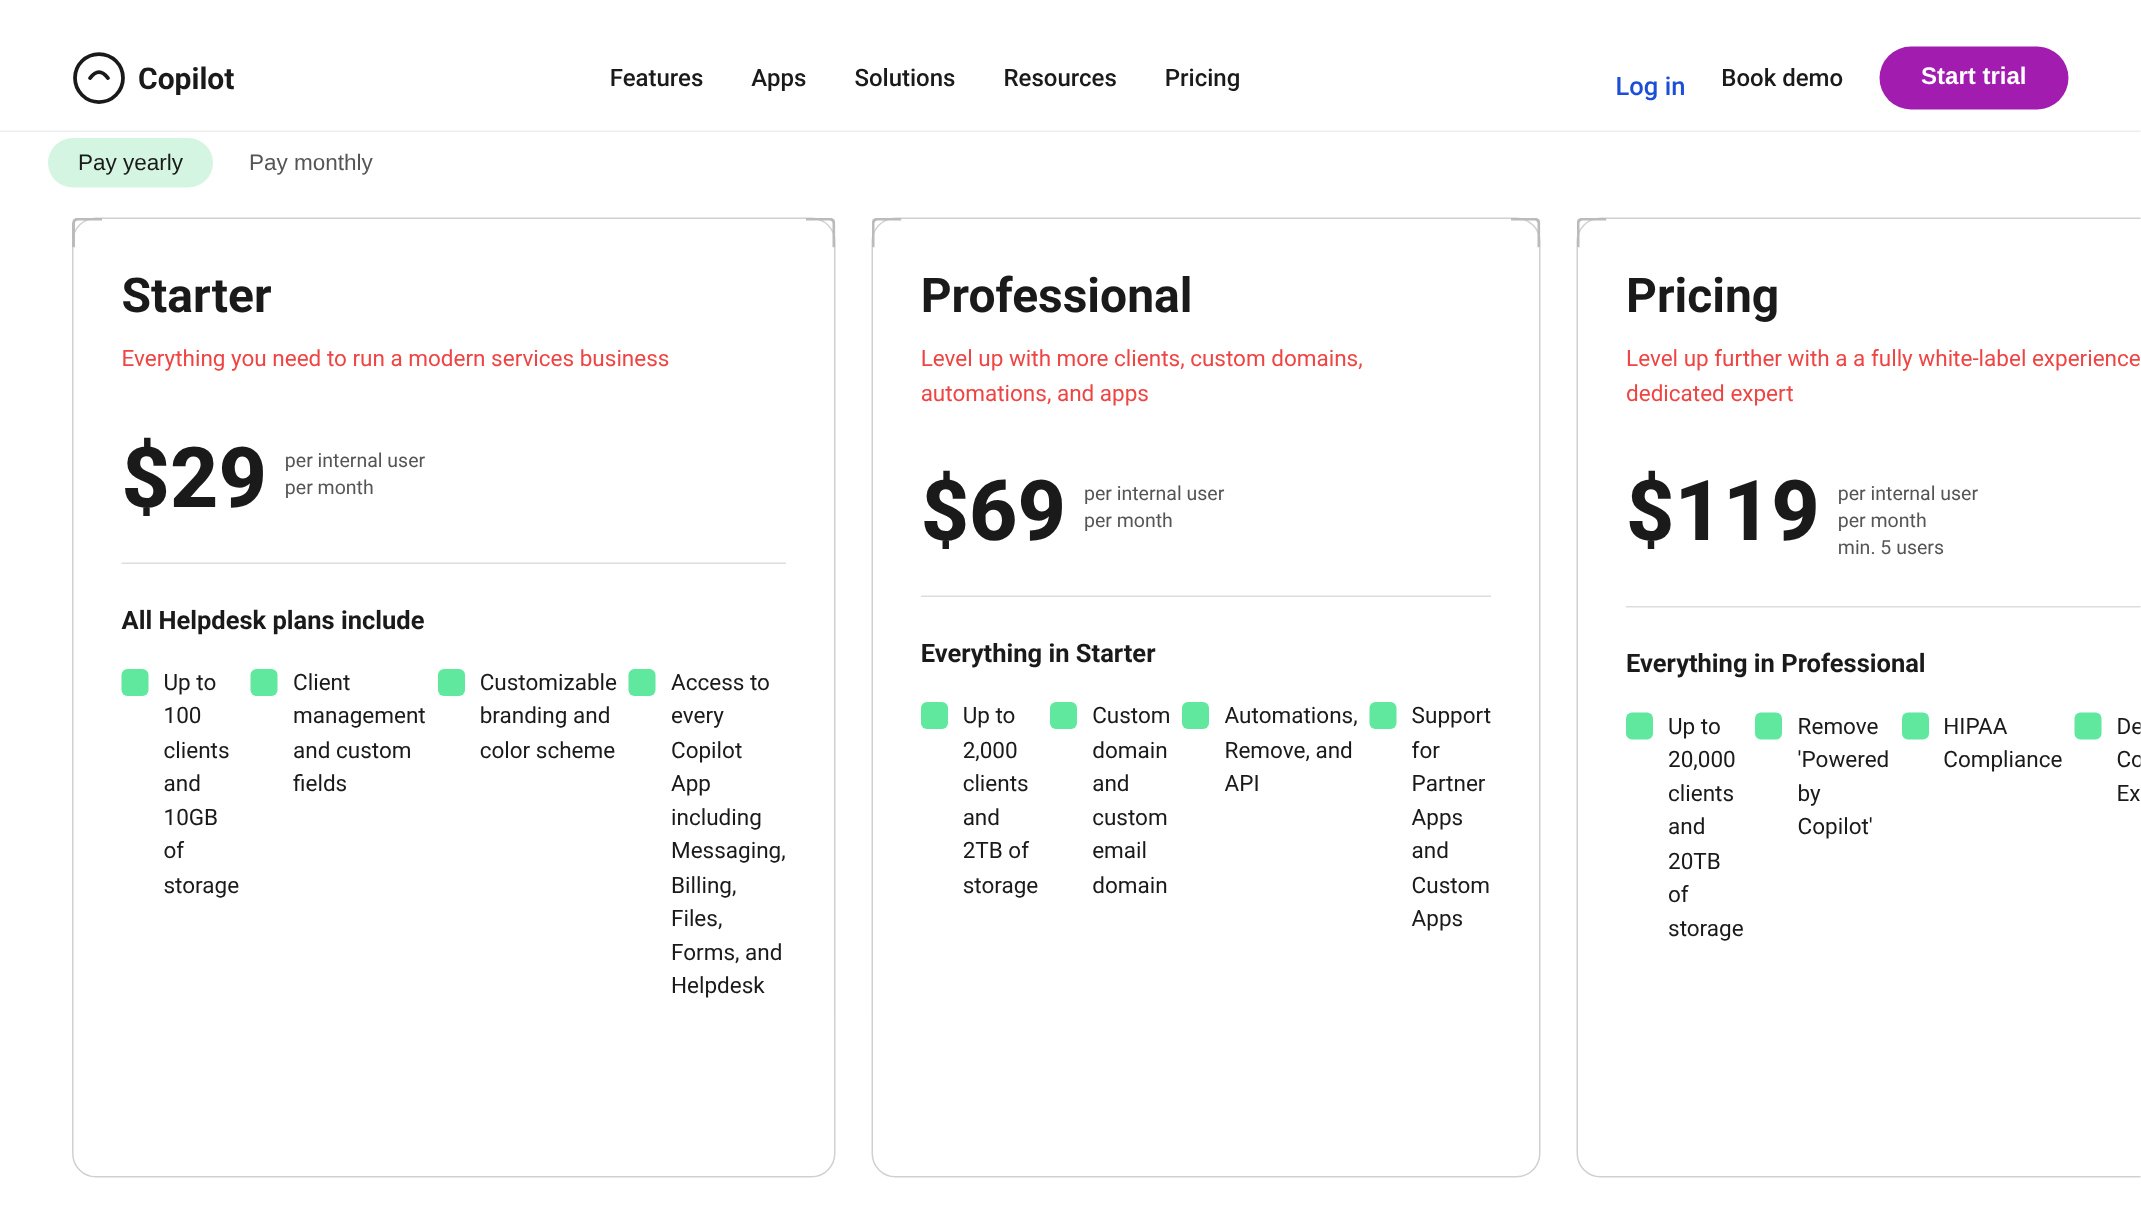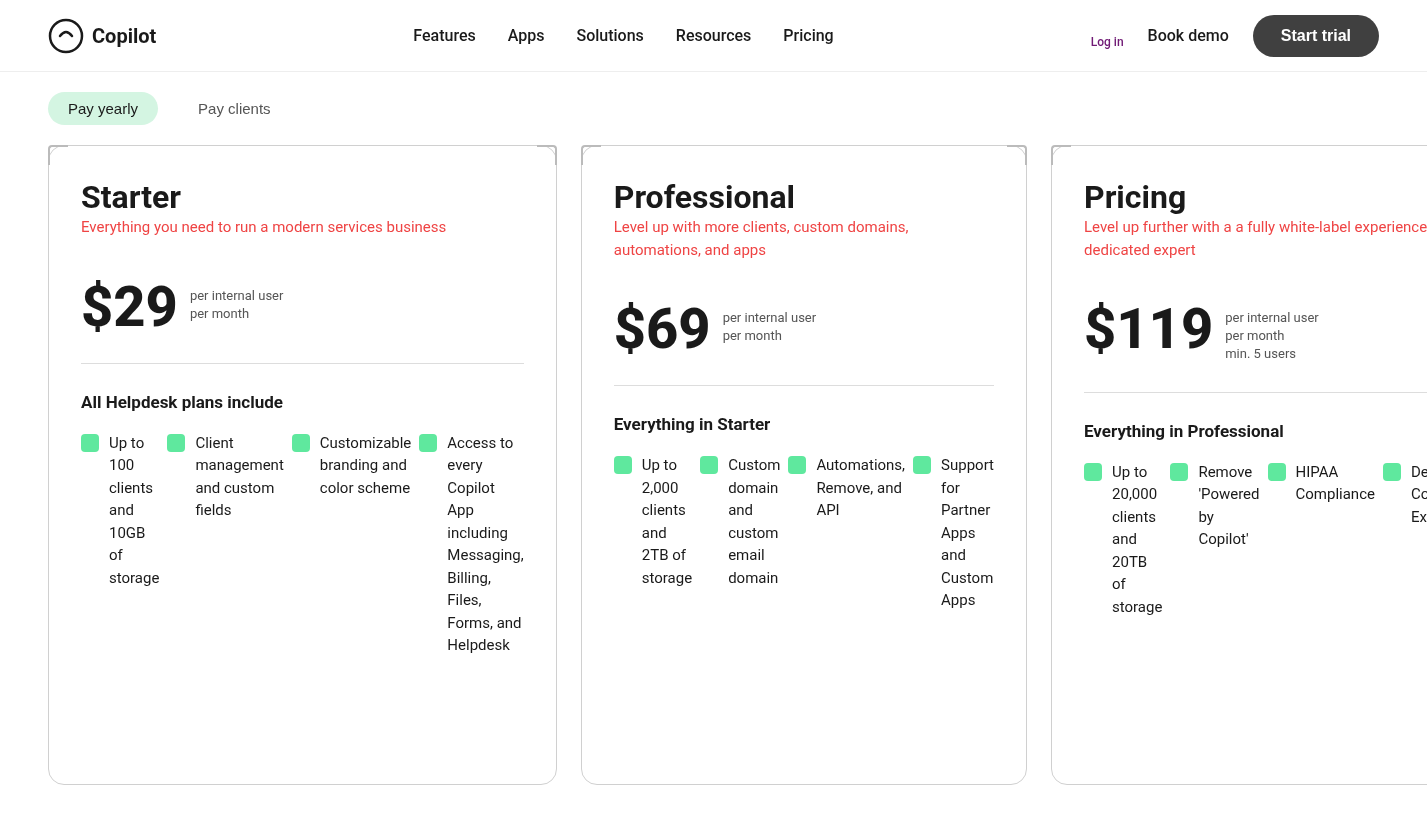--- a/index.html
+++ b/index.html
@@ -2,43 +2,43 @@
 <html><head>
   <meta charset="utf-8">
   <style>
     * { box-sizing: border-box; margin: 0; padding: 0; }
     body { font-family: -apple-system, BlinkMacSystemFont, 'Segoe UI', Roboto, sans-serif; background: #fff; color: #1a1a1a; }
 
     
     nav {
       display: flex; align-items: center; justify-content: space-between;
       padding: 0 48px; height: 72px; border-bottom: 1px solid #eee;
-      position: sticky; top: 0; background: #fff; z-index: 100;
+      position: sticky; top: 16px; background: #fff; z-index: 100;
     }
     .nav-logo { display: flex; align-items: center; gap: 8px; font-weight: 700; font-size: 20px; }
     .logo-icon { width: 36px; height: 36px; }
     .nav-links { display: flex; align-items: center; gap: 32px; }
     .nav-links a { text-decoration: none; color: #1a1a1a; font-size: 16px; font-weight: 500; cursor: pointer; }
     .nav-actions { display: flex; align-items: center; gap: 24px; }
-    .nav-actions .login { font-size: 12px; font-weight: 500; cursor: pointer; color: #701a75; text-decoration: none; margin-top: 12px; }
+    .nav-actions .login { font-size: 17px; font-weight: 500; cursor: pointer; color: #1d4ed8; text-decoration: none; margin-top: 12px; }
     .nav-actions .book-demo { font-size: 16px; font-weight: 500; cursor: pointer; color: #1a1a1a; text-decoration: none; }
-    .btn-start { background: #404040; color: #fff; border: none; border-radius: 999px; padding: 12px 28px; font-size: 16px; font-weight: 600; cursor: pointer; }
+    .btn-start { background: #a21caf; color: #fff; border: none; border-radius: 999px; padding: 12px 28px; font-size: 16px; font-weight: 600; cursor: pointer; }
 
     
-    .billing-toggle { display: flex; align-items: center; gap: 20px; padding: 20px 48px; }
+    .billing-toggle { display: flex; align-items: center; gap: 4px; padding: 20px 32px; }
     .toggle-btn { padding: 8px 20px; border-radius: 999px; border: none; font-size: 15px; font-weight: 500; cursor: pointer; background: transparent; color: #555; }
     .toggle-btn.active { background: #d4f5e2; color: #1a1a1a; }
 
     
     .pricing-section { padding: 0 48px 60px; display: flex; gap: 24px; }
     .card {
       flex: 1; border: 1px solid #d0d0d0; border-radius: 16px; padding: 32px;
       display: flex; flex-direction: column; position: relative; min-height: 640px;
     }
-    .card-title { font-size: 32px; font-weight: 700; }
+    .card-title { font-size: 32px; font-weight: 700; margin-bottom: 12px; }
     .card-desc { font-size: 15px; color: #ef4444; margin-bottom: 40px; line-height: 1.5; }
     .price-row { display: flex; align-items: flex-start; gap: 12px; margin-bottom: 28px; }
     .price-amount { font-size: 56px; font-weight: 800; line-height: 1; }
     .price-meta { display: flex; flex-direction: column; justify-content: space-between; padding-top: 8px; }
     .price-meta span { font-size: 13px; color: #555; line-height: 1.4; }
     .divider { border: none; border-top: 1px solid #ddd; margin-bottom: 28px; }
     .includes-title { font-size: 17px; font-weight: 700; margin-bottom: 20px; }
     .feature-list { list-style: none; display: flex; flex-direction: row; gap: 8px; }
     .feature-list li { display: flex; align-items: flex-start; gap: 10px; font-size: 15px; color: #1a1a1a; line-height: 1.5; }
     .feature-dot { width: 18px; height: 18px; border-radius: 4px; background: #5fe89e; flex-shrink: 0; margin-top: 2px; }
@@ -73,21 +73,21 @@
 
   <div class="nav-actions">
     <a class="login">Log in</a>
     <a class="book-demo">Book demo</a>
     <button class="btn-start">Start trial</button>
   </div>
 </nav>
 
 <div class="billing-toggle">
   <button class="toggle-btn active">Pay yearly</button>
-  <button class="toggle-btn">Pay clients</button>
+  <button class="toggle-btn">Pay monthly</button>
 </div>
 
 <div class="pricing-section">
 
   <div class="card">
     <div class="card-title">Starter</div>
     <div class="card-desc">Everything you need to run a modern services business</div>
     <div class="price-row">
       <div class="price-amount">$29</div>
       <div class="price-meta">

